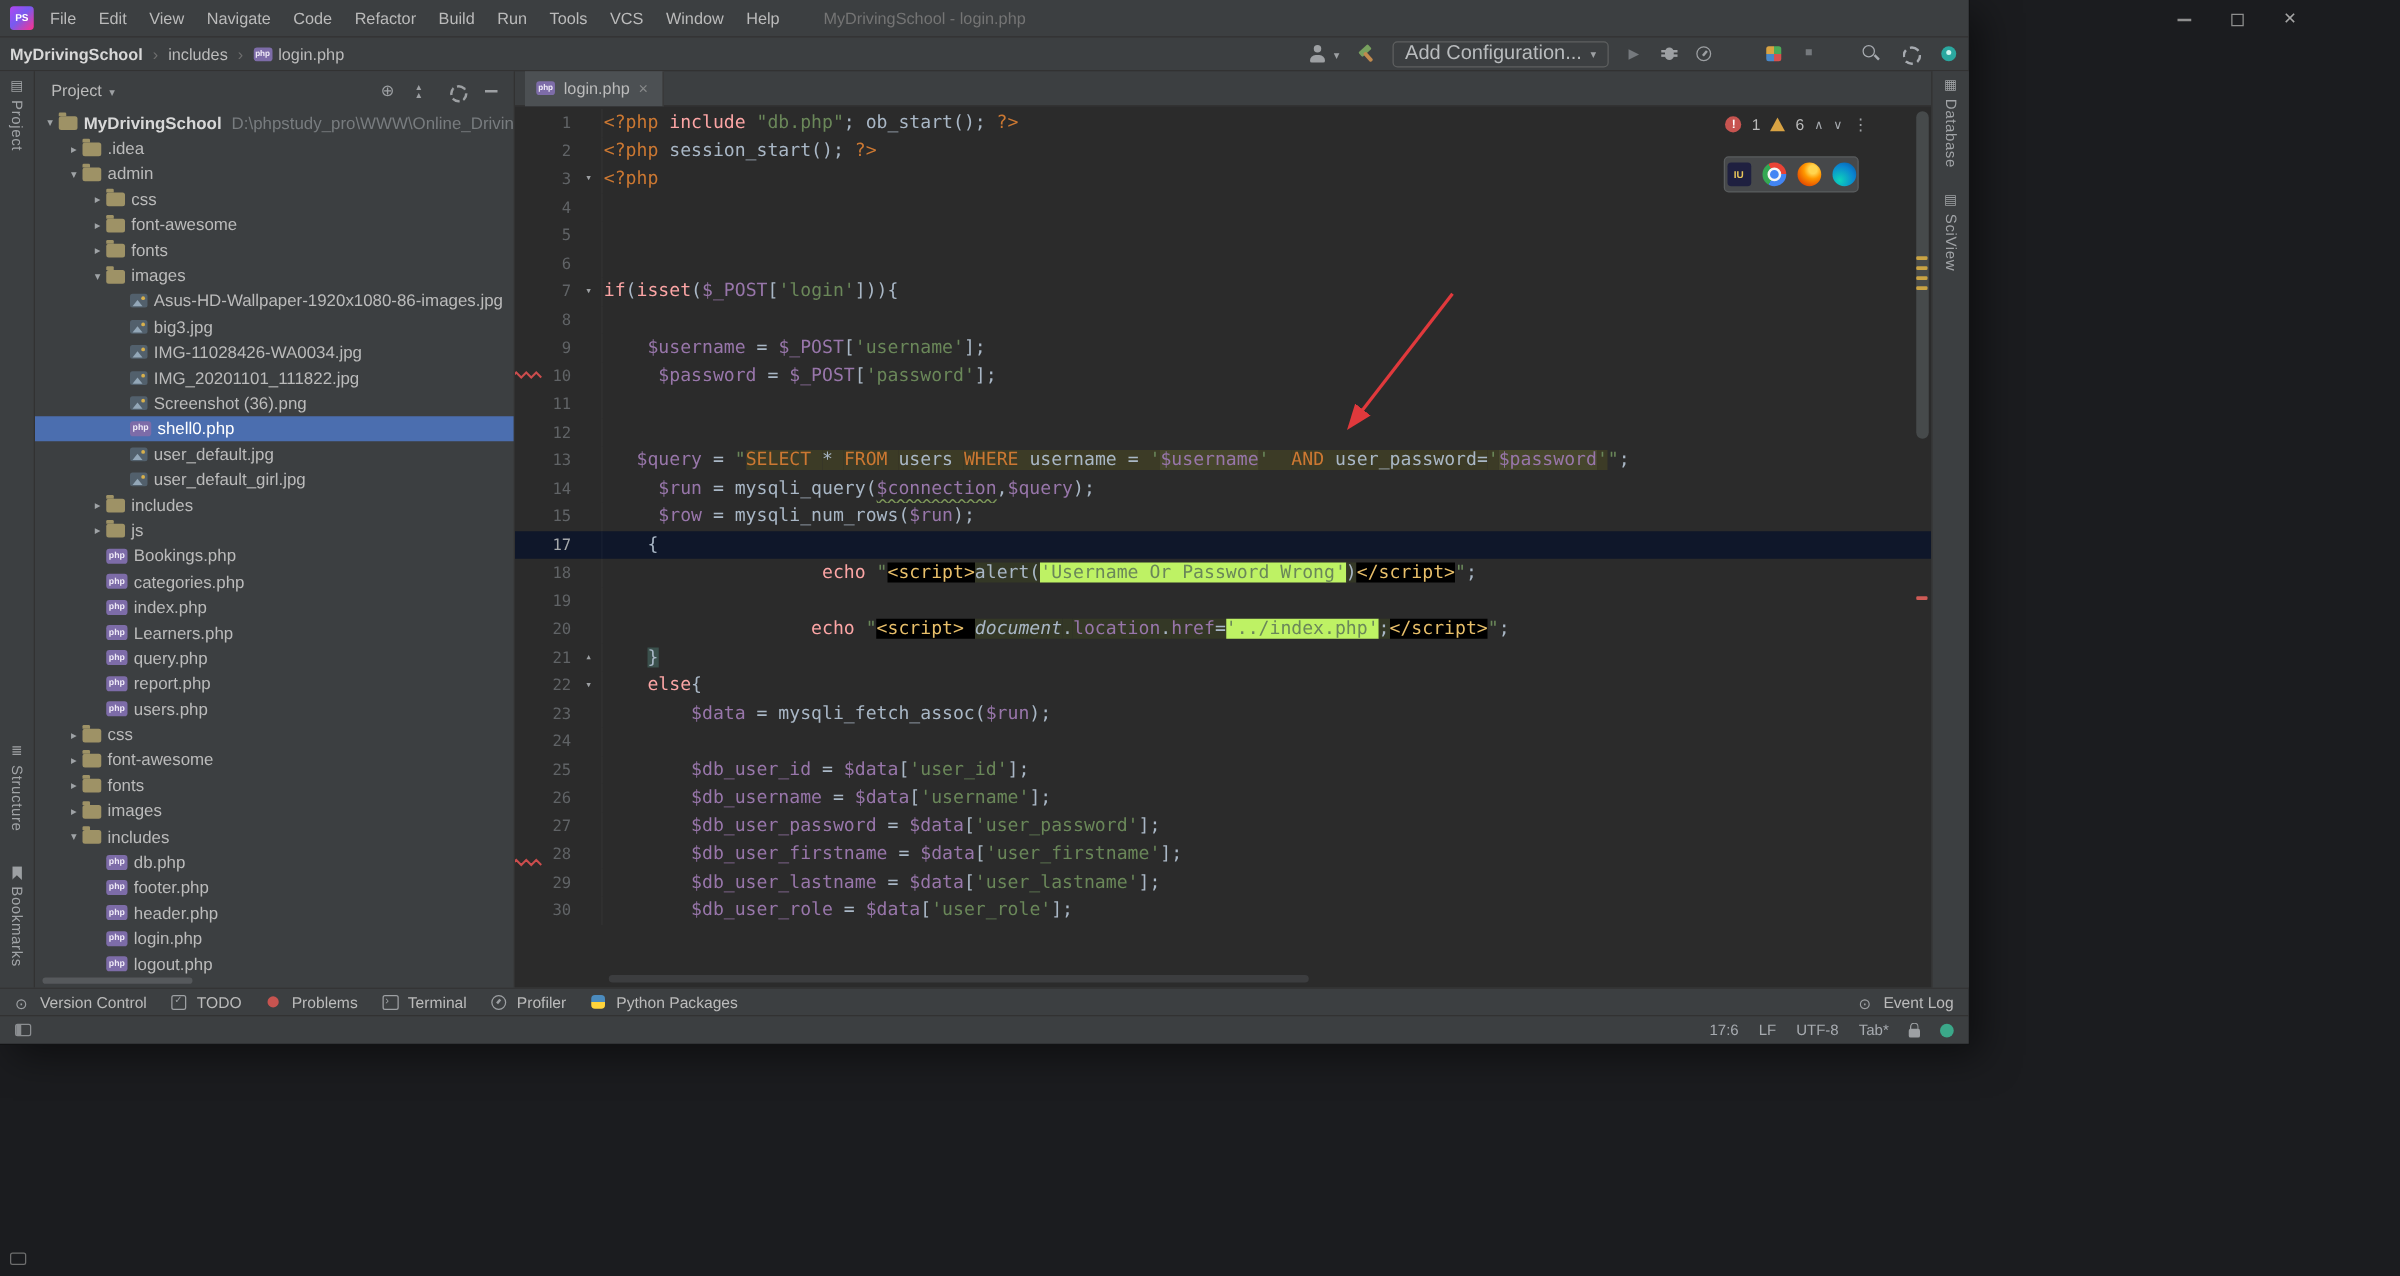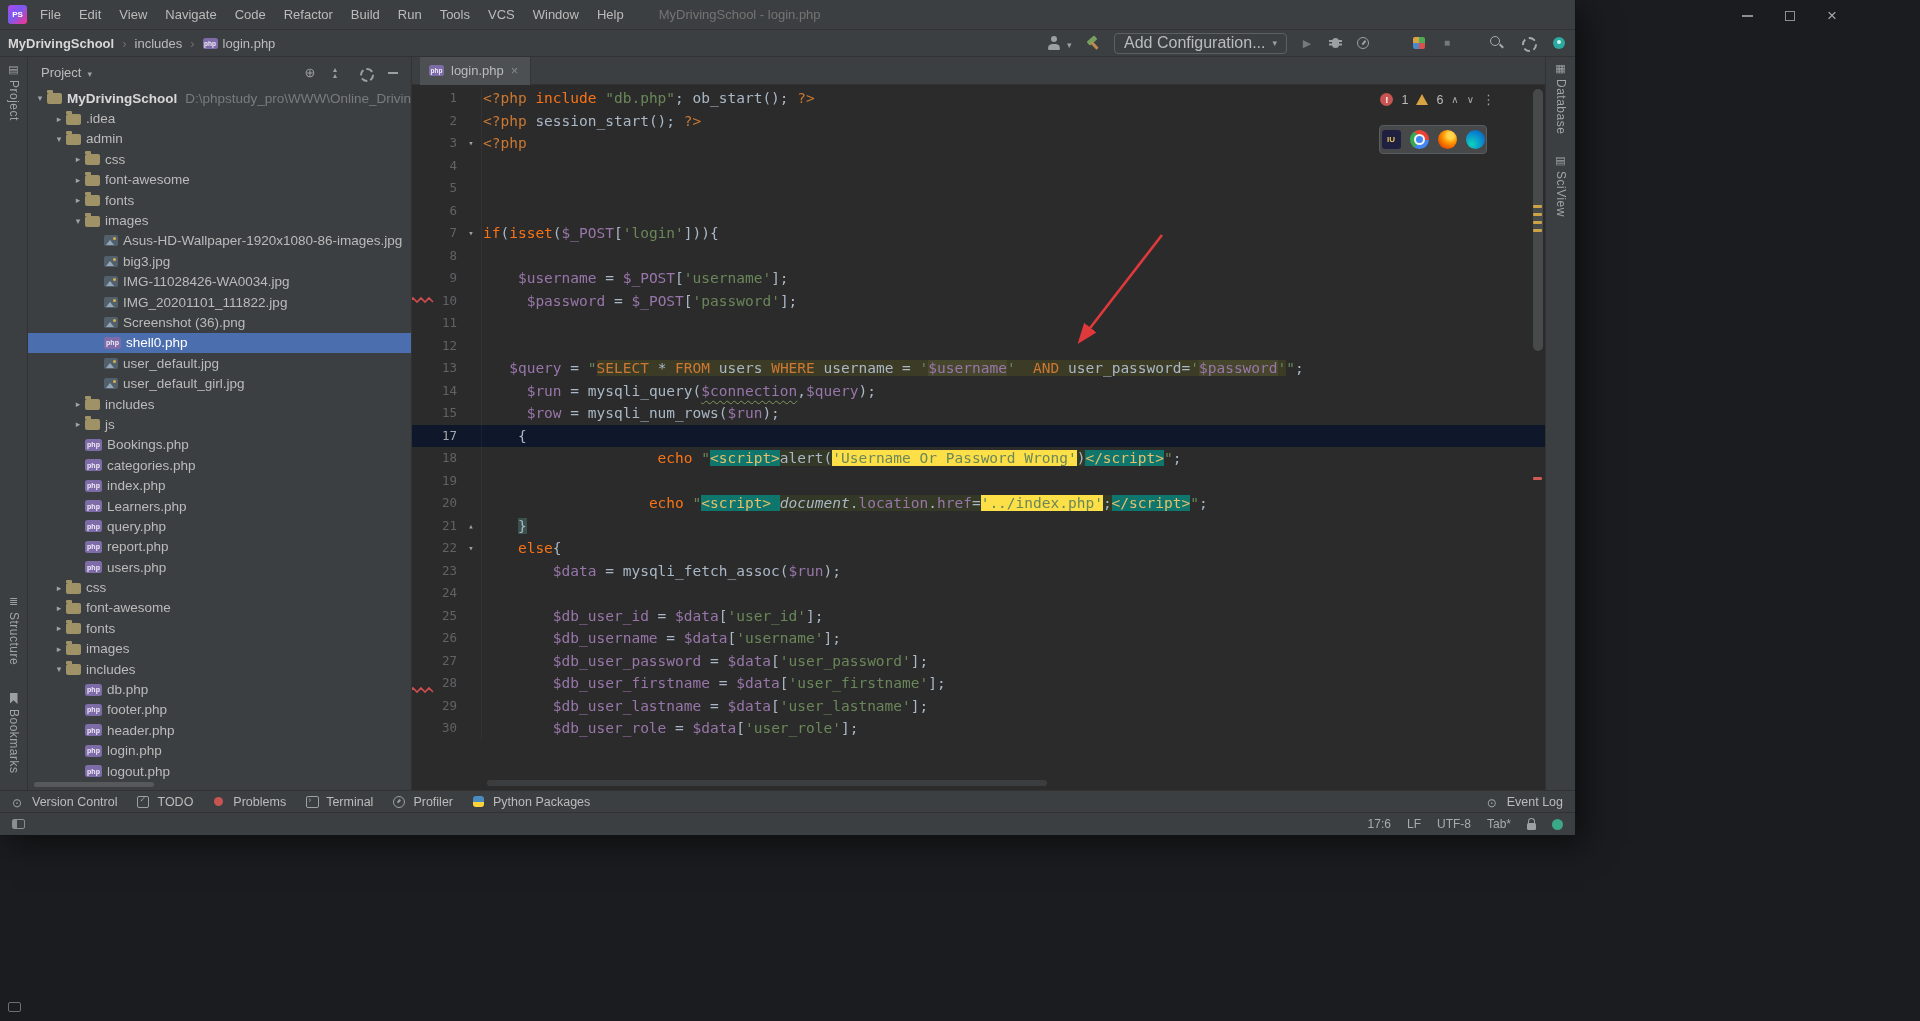--- a/index.html
+++ b/index.html
@@ -142,27 +142,27 @@
   .line { display:flex; height:22.5px; line-height:22.5px; font-size:14.5px; white-space:pre; }
   .line.cur { background:#0f172a; }
   .gut { width:70px; flex:none; position:relative; color:#606366; font-size:12.5px;
          border-right:1px solid rgba(255,255,255,0.04); }
   .lnum { display:block; text-align:right; padding-right:24px; }
   .line.cur .lnum { color:#A5A8AB; }
   .fold { position:absolute; right:2px; top:0; width:16px; text-align:center; color:#9DA0A3; font-size:9px; }
   .fold-d::before { content:"▾"; } .fold-u::before { content:"▴"; }
   .codetxt { flex:1; padding-left:1px; color:#A9B7C6; }
 
-  .c-d{color:#A9B7C6} .c-kw{color:#f97316} .c-tag{color:#CC7832}
+  .c-d{color:#A9B7C6} .c-kw{color:#fca5a5} .c-tag{color:#CC7832}
   .c-str{color:#6A8759} .c-var{color:#9876AA} .c-num{color:#6897BB}
   .c-conn{color:#9876AA; text-decoration:underline wavy #7F9A5A 1px; text-underline-offset:4px;}
   .c-sk{color:#CC7832; background:#3C3B26} .c-sd{color:#A9B7C6; background:#3C3B26}
   .c-sq{color:#6A8759; background:#3C3B26} .c-sv{color:#9876AA; background:#46462D}
-  .c-jt{color:#E8BF6A; background:#0f766e} .c-jd{color:#A9B7C6; background:#343826}
-  .c-js{color:#6A8759; background:#fde047} .c-ji{color:#A9B7C6; background:#343826; font-style:italic}
+  .c-jt{color:#E8BF6A; background:#000000} .c-jd{color:#A9B7C6; background:#343826}
+  .c-js{color:#6A8759; background:#bef264} .c-ji{color:#A9B7C6; background:#343826; font-style:italic}
   .c-jp{color:#9876AA; background:#343826} .c-mb{color:#A9B7C6; background:#3B514D}
 
   
   .inspect { position:absolute; top:7px; right:50px; display:flex; align-items:center; gap:8px;
              font-family:"Liberation Sans",sans-serif; font-size:12.5px; color:#BBBBBB; z-index:5; }
   .insp-err { width:13px; height:13px; border-radius:50%; background:#C75450; color:#fff;
               font-size:9.5px; font-weight:bold; text-align:center; line-height:13px; }
   .insp-err::before { content:"!"; }
   .insp-warn { width:0; height:0; border-left:6.5px solid transparent; border-right:6.5px solid transparent;
                border-bottom:11.5px solid #D9A343; }

